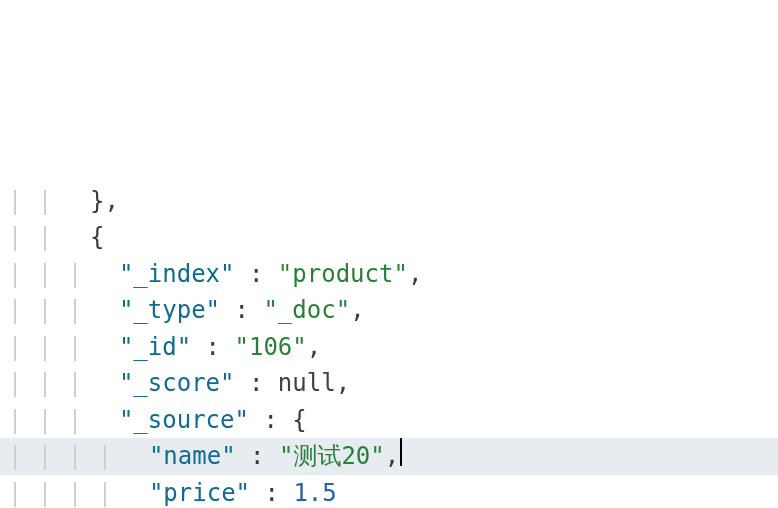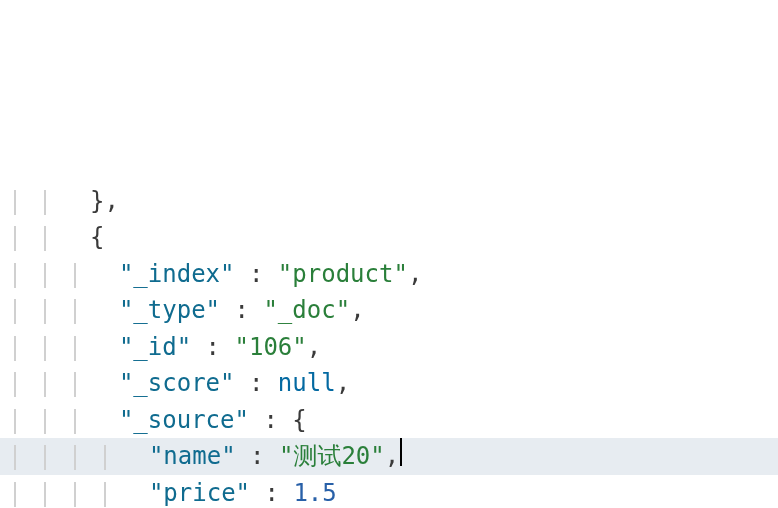--- a/index.html
+++ b/index.html
@@ -46,21 +46,21 @@
     .key {
       color: #0f6b8f;
     }
     .string {
       color: #2a7f3a;
     }
     .number {
       color: #2860a8;
     }
     .null {
-      color: #0369a1;
+      color: #404040;
     }
     .cursor {
       display: inline-block;
       width: 2px;
       height: 28px;
       background: #000;
       vertical-align: middle;
       margin-left: 1px;
     }
   </style>

